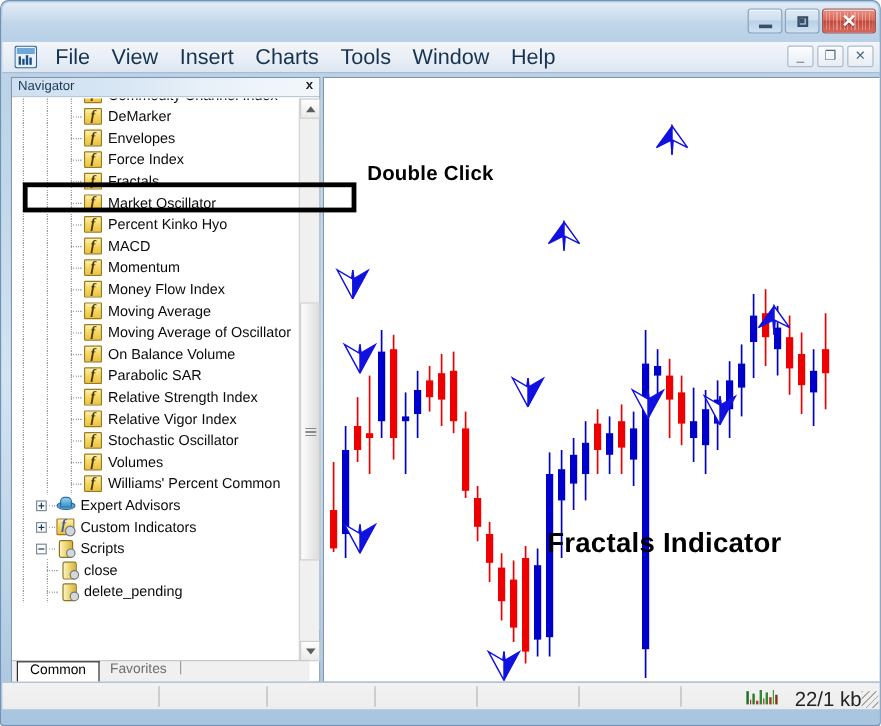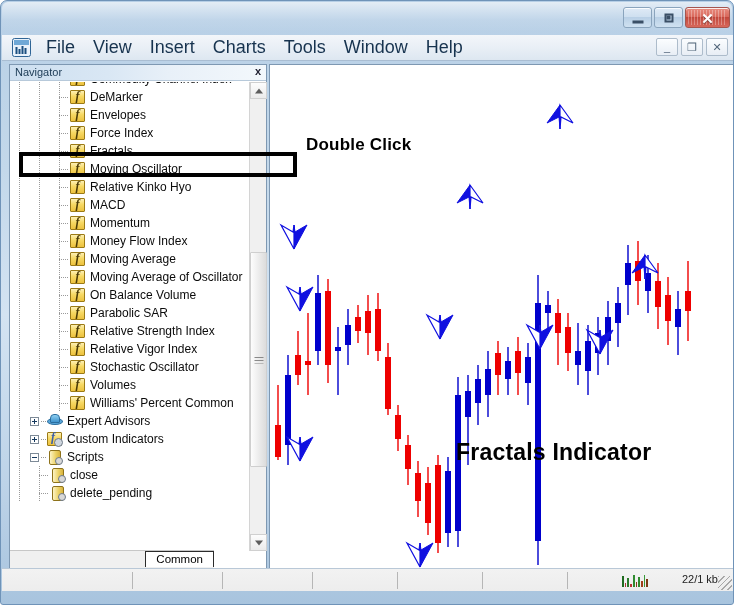--- a/index.html
+++ b/index.html
@@ -190,23 +190,23 @@
     border: 1px solid #cfcfcf; border-radius: 1px;
   }
   #sb-thumb .grip {
     position:absolute; left:50%; top:50%; transform:translate(-50%,-50%);
     width:9px; height:7px;
     background-image: repeating-linear-gradient(to bottom,#8a8a8a 0 1px, transparent 1px 3px);
   }
 
   
   #nav-tabs {
-    position: absolute; left: 0; bottom: 0; width: 204px; height: 18px;
+    position: absolute; left: 0; bottom: 0; width: 248px; height: 18px;
     background: #f0f0f0; border-top: 1px solid #c7c7c7;
-    display: flex; align-items: flex-end; flex-direction: column;
+    display: flex; 
   }
   .ntab {
     font-size: 11.5px; padding: 1px 9px 2px 9px; color: #6d6d6d;
   }
   .ntab.active {
     color: #000; background: #fff;
     border: 1px solid #2b2b2b; border-bottom: none; margin-left: 4px;
     padding: 1px 10px 2px 10px;
   }
   .ntab-sep { width:1px; height:11px; background:#9d9d9d; margin-left:2px; margin-bottom:3px; }
@@ -233,21 +233,21 @@
   }
 
   
   #status-bar {
     position: absolute; left: 1px; bottom: 13px; width: 732px; height: 23px;
     background: linear-gradient(to bottom,#f2f2f2,#ededed);
     border-top: 1px solid #b9c8d7;
     display: flex; align-items: center;
   }
   .sb-cell { height: 17px; border-right: 1px solid #b6b6b6; }
-  #sb-mem { position: absolute; right: 16px; top: 4px; font-size: 11px; color: #222; }
+  #sb-mem { position: absolute; right: 16px; top: 4px; font-size: 17px; color: #222; }
   #sb-bars { position: absolute; right: 86px; top: 4px; width: 26px; height: 14px; display:flex; align-items:flex-end; gap:1px; }
   .sb-bar { width: 2px; }
   #sb-grip {
     position: absolute; right: 2px; bottom: 1px; width: 14px; height: 14px;
     background-image:
       repeating-linear-gradient(135deg, #a8a8a8 0 1px, transparent 1px 4px);
   }
 </style>
 </head>
 <body>
@@ -340,28 +340,28 @@
             <span class="ind vline"></span>
             <span class="ind elbow"></span>
             <span class="ic ic-f"></span>
             <span>Fractals</span>
           </div>
           <div class="tree-row">
             <span class="ind vline"></span>
             <span class="ind vline"></span>
             <span class="ind elbow"></span>
             <span class="ic ic-f"></span>
-            <span>Moving Oscillator</span>
-          </div>
-          <div class="tree-row">
-            <span class="ind vline"></span>
-            <span class="ind vline"></span>
-            <span class="ind elbow"></span>
-            <span class="ic ic-f"></span>
-            <span>Relative Kinko Hyo</span>
+            <span>Market Oscillator</span>
+          </div>
+          <div class="tree-row">
+            <span class="ind vline"></span>
+            <span class="ind vline"></span>
+            <span class="ind elbow"></span>
+            <span class="ic ic-f"></span>
+            <span>Percent Kinko Hyo</span>
           </div>
           <div class="tree-row">
             <span class="ind vline"></span>
             <span class="ind vline"></span>
             <span class="ind elbow"></span>
             <span class="ic ic-f"></span>
             <span>MACD</span>
           </div>
           <div class="tree-row">
             <span class="ind vline"></span>

